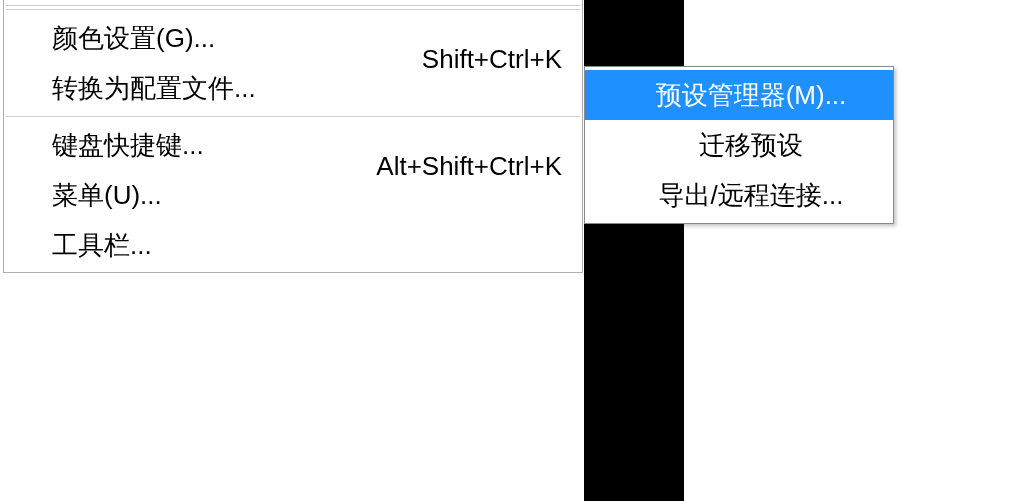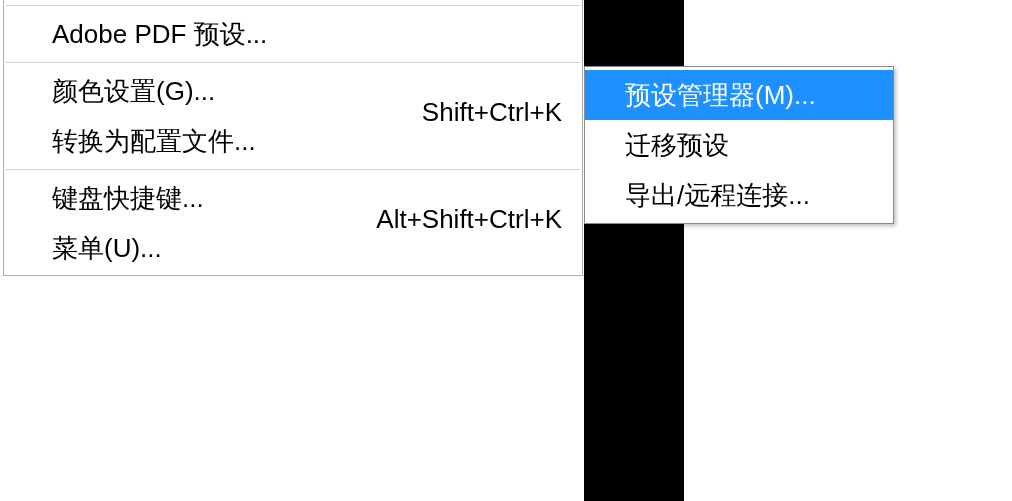--- a/index.html
+++ b/index.html
@@ -79,48 +79,49 @@
     border: 1px solid #8a8a8a;
     box-shadow: 2px 2px 4px rgba(0,0,0,0.25);
     padding: 3px 0;
     box-sizing: border-box;
   }
   .submenu .menu-item {
     padding-left: 40px;
     padding-right: 16px;
     height: 50px;
     font-size: 26px;
+    text-align: center;
   }
 </style>
 </head>
 <body>
 
 <div class="dark-strip"></div>
 
 <div class="main-menu">
   <hr class="menu-sep">
-  <div class="menu-item">
-    <span class="label">Adobe PDF 预设...</span>
-  </div>
   <hr class="menu-sep">
   <div class="menu-item">
     <span class="label">颜色设置(G)...</span>
     <span class="shortcut">Shift+Ctrl+K</span>
   </div>
   <div class="menu-item">
     <span class="label">转换为配置文件...</span>
   </div>
   <hr class="menu-sep">
   <div class="menu-item">
     <span class="label">键盘快捷键...</span>
     <span class="shortcut">Alt+Shift+Ctrl+K</span>
   </div>
   <div class="menu-item">
     <span class="label">菜单(U)...</span>
   </div>
+  <div class="menu-item">
+    <span class="label">工具栏...</span>
+  </div>
 </div>
 
 <div class="submenu">
   <div class="menu-item highlight">
     <span class="label">预设管理器(M)...</span>
   </div>
   <div class="menu-item">
     <span class="label">迁移预设</span>
   </div>
   <div class="menu-item">

